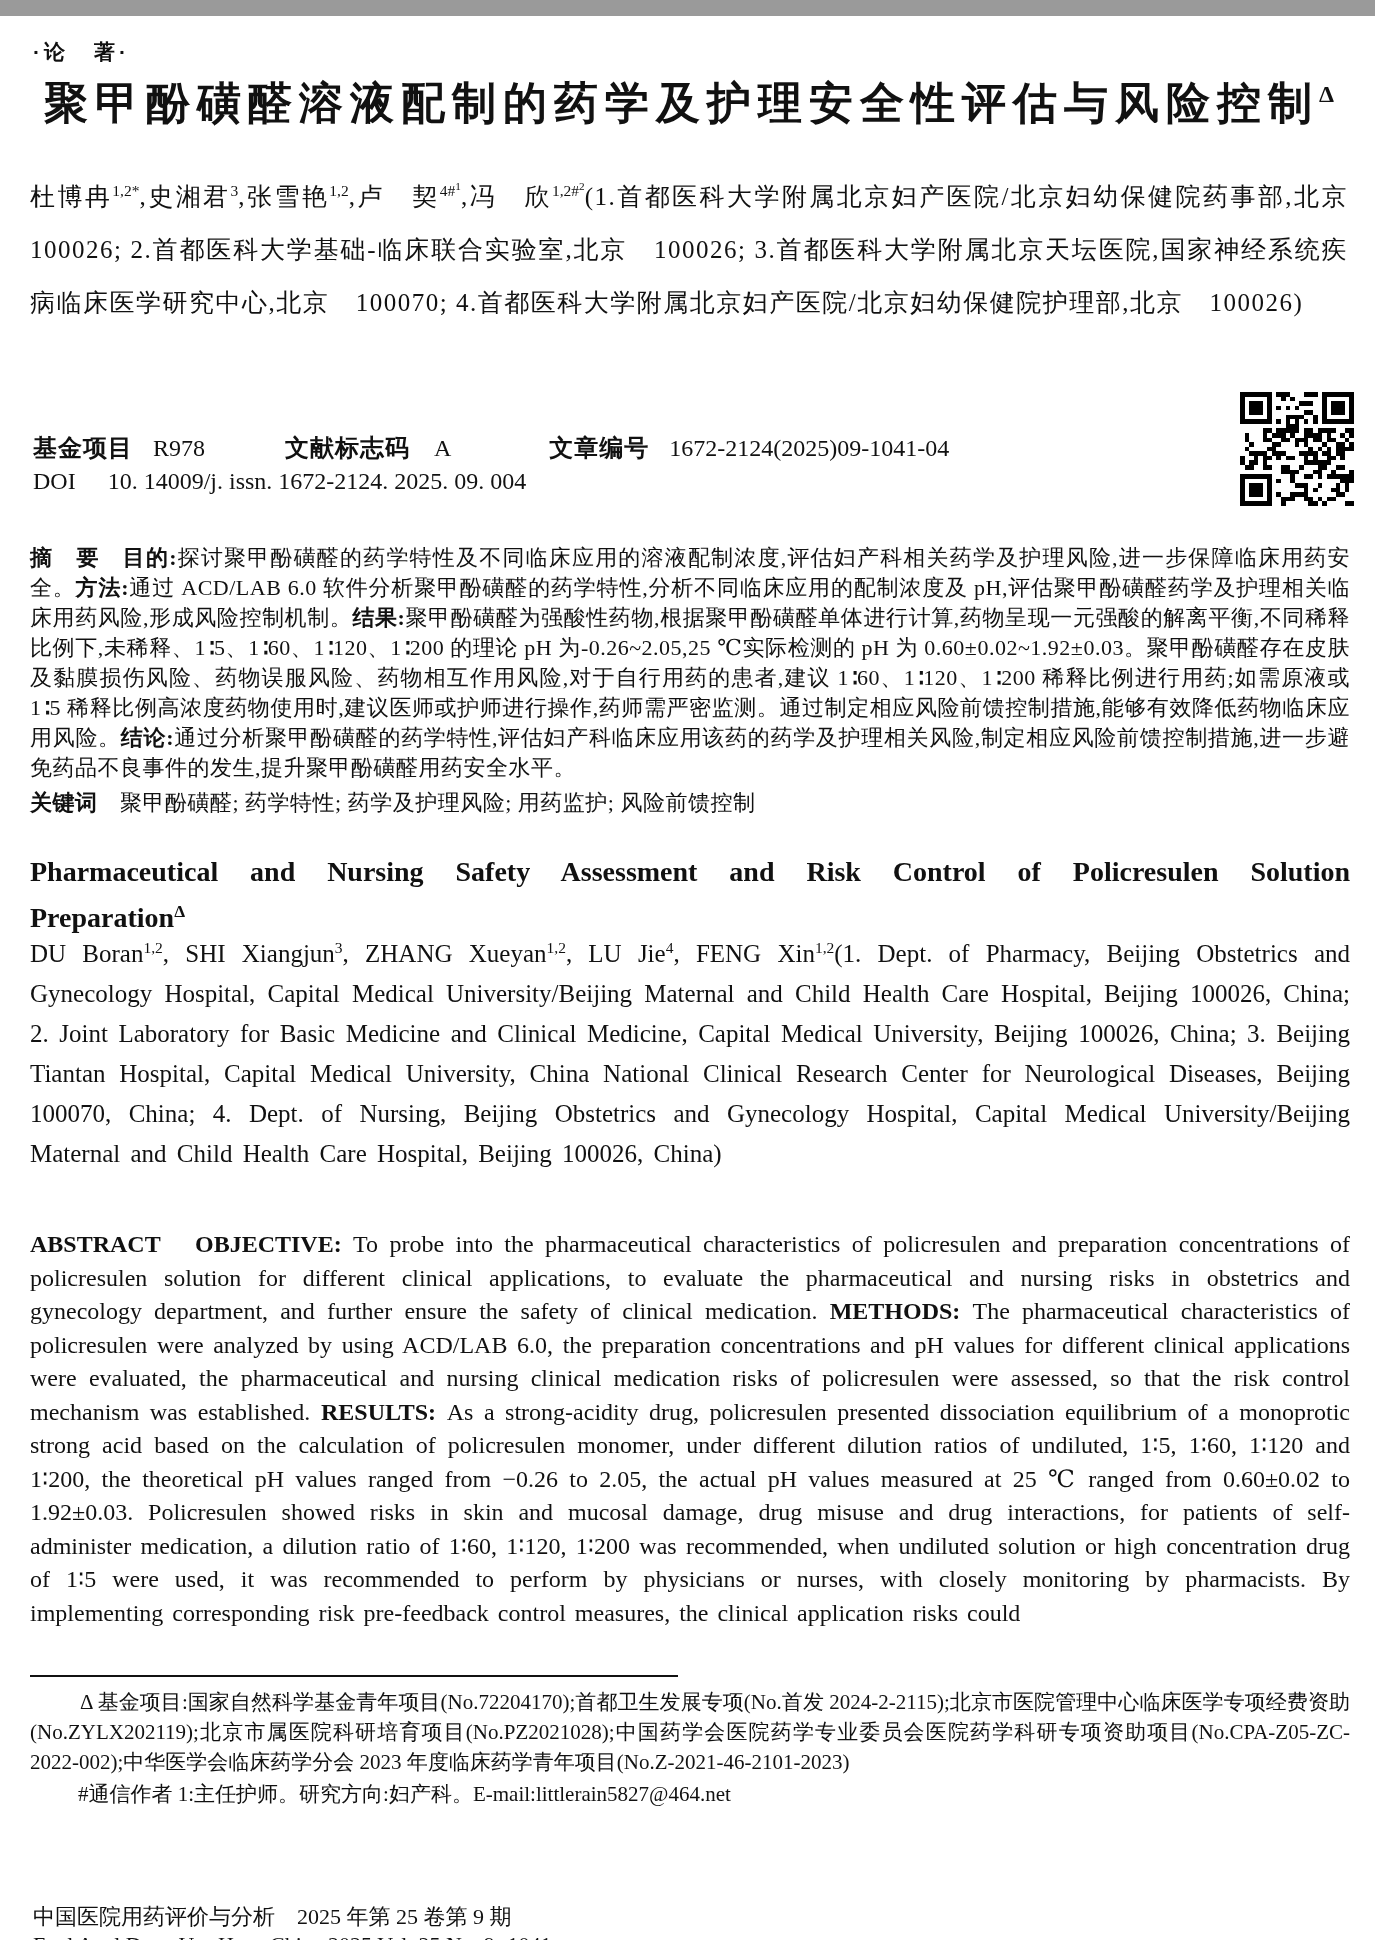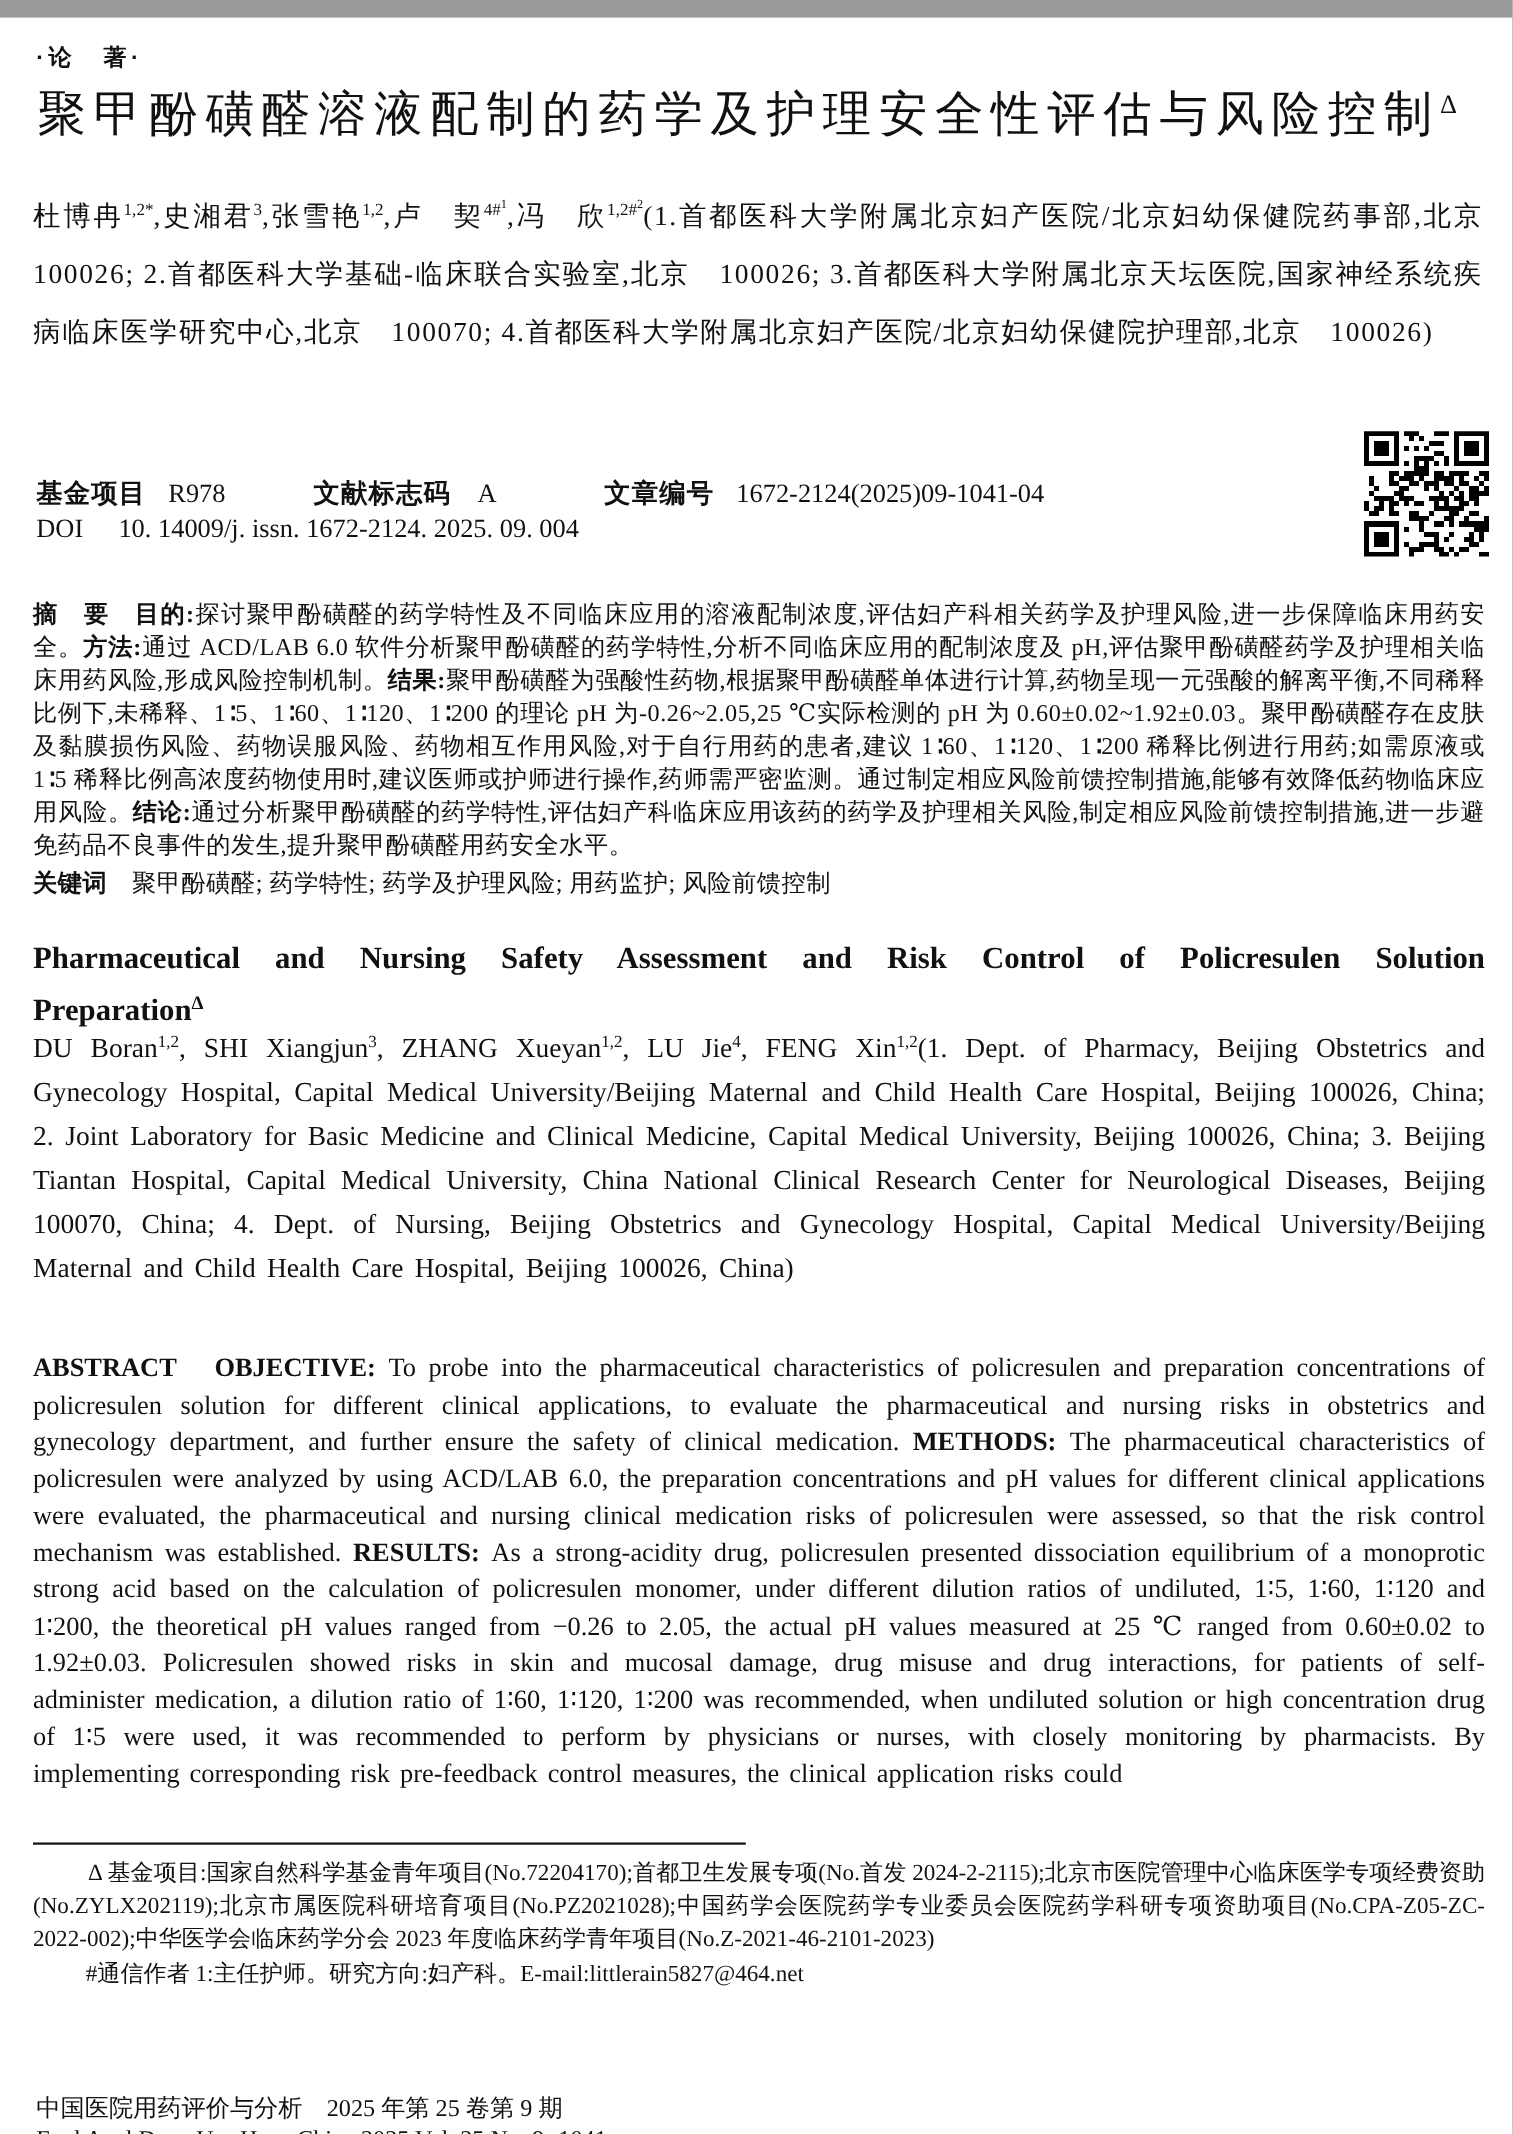--- a/index.html
+++ b/index.html
@@ -6,21 +6,21 @@
   .page{
     position:relative;width:1375px;height:1940px;margin:16px auto;
     background:#ffffff;color:#111;overflow:hidden;
     font-family:"Liberation Serif","DejaVu Serif",serif;
   }
   .abs{position:absolute;}
   
   .category{left:33px;top:22px;font-family:"Liberation Sans","DejaVu Sans",sans-serif;
     font-weight:bold;font-size:21px;letter-spacing:4px;}
   
-  .title-zh{left:34px;top:58px;width:1330px;font-weight:normal;font-size:44px;
+  .title-zh{left:44px;top:58px;width:1330px;font-weight:bold;font-size:44px;
     letter-spacing:7px;white-space:nowrap;font-family:"Liberation Serif","DejaVu Serif",serif;}
   .title-zh .tsup{font-size:24px;vertical-align:super;letter-spacing:0;}
   
   .authors-zh{left:30px;top:148px;width:1318px;font-size:25px;line-height:53px;
     text-align:justify;letter-spacing:1.5px;}
   
   .meta-row{left:33px;top:416px;font-size:24px;white-space:nowrap;}
   .meta-label{font-family:"Liberation Sans","DejaVu Sans",sans-serif;font-weight:bold;letter-spacing:1px;}
   .m1{margin-right:20px;} .m2{margin-right:80px;} .m3{margin-right:24px;}
   .m4{margin-right:98px;} .m5{margin-right:20px;}

